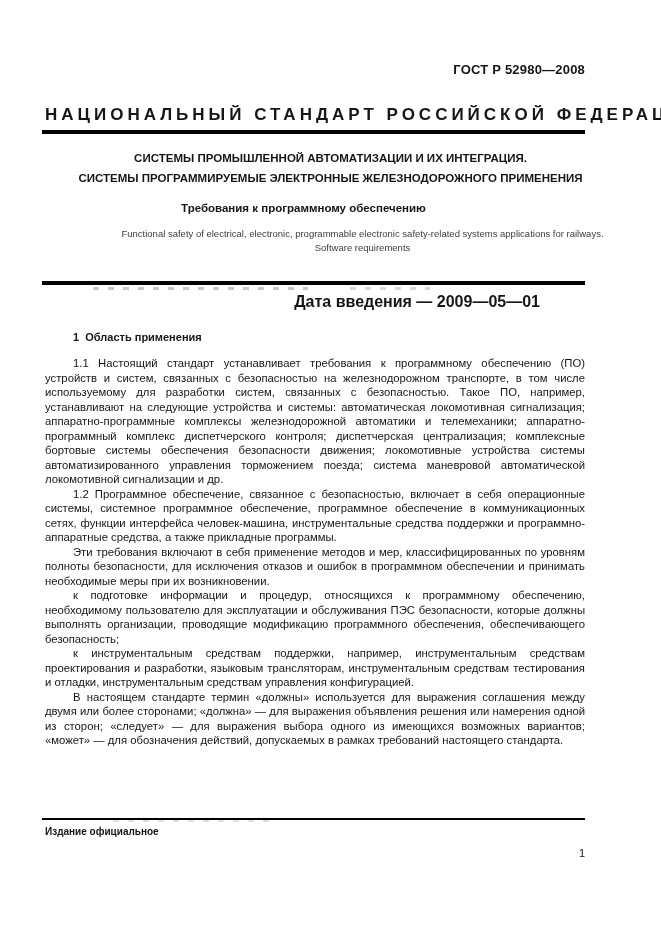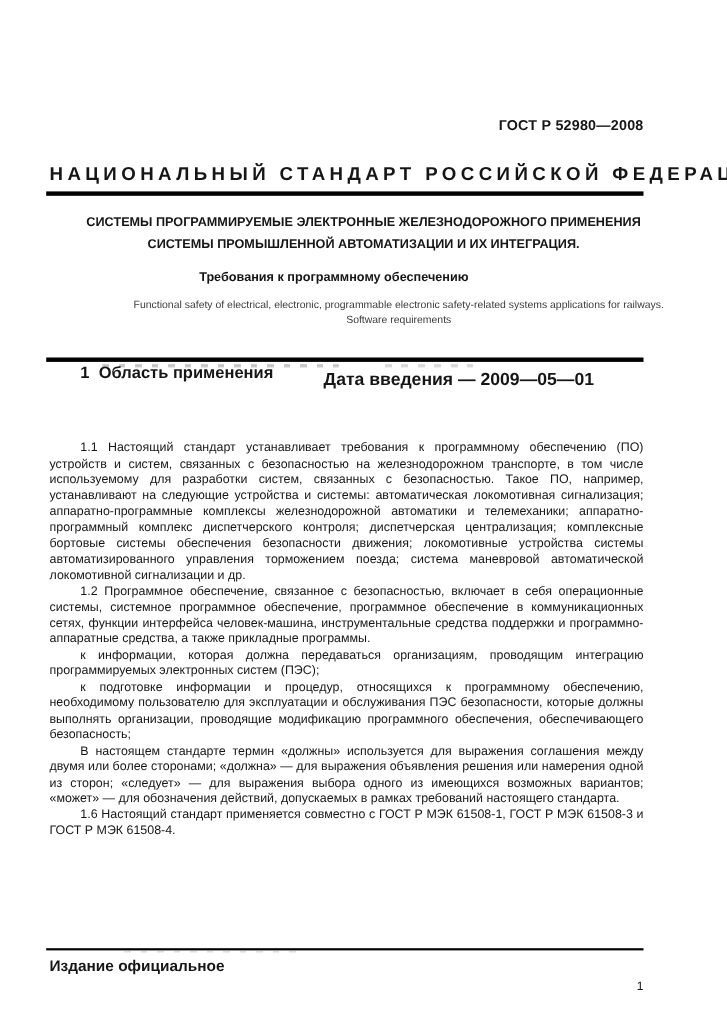--- a/index.html
+++ b/index.html
@@ -8,21 +8,21 @@
     background: #ffffff;
   }
   body {
     width: 661px;
     height: 936px;
     position: relative;
     overflow: hidden;
     font-family: "Liberation Sans", sans-serif;
     color: #161616;
   }
-  .abs { position: absolute; margin-top: 44px; }
+  .abs { position: absolute; }
 
   .doc-code {
     top: 62px; left: 45px; width: 540px;
     text-align: right;
     font-size: 13px; font-weight: 700;
     letter-spacing: 0.2px;
   }
   .fed-header {
     top: 105px; left: 45px; width: 540px;
     font-size: 17px; font-weight: 700;
@@ -70,86 +70,86 @@
 
   .date-line {
     top: 293px; left: 45px; width: 495px;
     text-align: right;
     font-size: 16px; font-weight: 700;
   }
 
   .section-heading {
     top: 331px; left: 45px; width: 540px;
     margin: 0; padding-left: 28px;
-    font-size: 15px; font-weight: 700;
+    font-size: 11px; font-weight: 700;
   }
 
   .body-text {
     top: 356px; left: 45px; width: 540px;
     font-size: 11.3px;
     line-height: 14.5px;
     text-align: justify;
   }
   .body-text p {
     margin: 0;
     text-indent: 28px;
   }
 
   .footer-rule {
     top: 818px; left: 42px; width: 543px; height: 2px;
     background: #000;
   }
   .edition-note {
     top: 826px; left: 45px;
-    font-size: 14px; font-weight: 700;
+    font-size: 10px; font-weight: 700;
   }
   .page-number {
     top: 847px; left: 560px; width: 25px;
     text-align: right;
     font-size: 11px;
   }
 </style>
 </head>
 <body>
 
 <div>
 
   <div class="abs doc-code">ГОСТ Р 52980—2008</div>
 
   <div class="abs fed-header">НАЦИОНАЛЬНЫЙ СТАНДАРТ РОССИЙСКОЙ ФЕДЕРАЦИИ</div>
 
   <div class="abs rule-thick rule1"></div>
 
   <div class="abs title-ru">
+    <div>СИСТЕМЫ ПРОМЫШЛЕННОЙ АВТОМАТИЗАЦИИ И ИХ ИНТЕГРАЦИЯ.</div>
     <div>СИСТЕМЫ ПРОГРАММИРУЕМЫЕ ЭЛЕКТРОННЫЕ ЖЕЛЕЗНОДОРОЖНОГО ПРИМЕНЕНИЯ</div>
-    <div>СИСТЕМЫ ПРОМЫШЛЕННОЙ АВТОМАТИЗАЦИИ И ИХ ИНТЕГРАЦИЯ.</div>
   </div>
 
   <div class="abs subtitle">Требования к программному обеспечению</div>
 
   <div class="abs title-en">
     <div>Functional safety of electrical, electronic, programmable electronic safety-related systems applications for railways.</div>
     <div>Software requirements</div>
   </div>
 
   <div class="abs rule-thick rule2"></div>
   <div class="abs artifact a1"></div>
   <div class="abs artifact a2"></div>
 
   <div class="abs date-line">Дата введения — 2009—05—01</div>
 
   <h2 class="abs section-heading">1&nbsp;&nbsp;Область применения</h2>
 
   <div class="abs body-text">
     <p>1.1&nbsp;Настоящий стандарт устанавливает требования к программному обеспечению (ПО) устройств и систем, связанных с безопасностью на железнодорожном транспорте, в том числе используемому для разработки систем, связанных с безопасностью. Такое ПО, например, устанавливают на следующие устройства и системы: автоматическая локомотивная сигнализация; аппаратно-программные комплексы железнодорожной автоматики и телемеханики; аппаратно-программный комплекс диспетчерского контроля; диспетчерская централизация; комплексные бортовые системы обеспечения безопасности движения; локомотивные устройства системы автоматизированного управления торможением поезда; система маневровой автоматической локомотивной сигнализации и др.</p>
     <p>1.2&nbsp;Программное обеспечение, связанное с безопасностью, включает в себя операционные системы, системное программное обеспечение, программное обеспечение в коммуникационных сетях, функции интерфейса человек-машина, инструментальные средства поддержки и программно-аппаратные средства, а также прикладные программы.</p>
-    <p>к информации, которая должна передаваться организациям, проводящим интеграцию программируемых электронных систем (ПЭС);</p>
+    <p>Эти требования включают в себя применение методов и мер, классифицированных по уровням полноты безопасности, для исключения отказов и ошибок в программном обеспечении и принимать необходимые меры при их возникновении.</p>
     <p>к подготовке информации и процедур, относящихся к программному обеспечению, необходимому пользователю для эксплуатации и обслуживания ПЭС безопасности, которые должны выполнять организации, проводящие модификацию программного обеспечения, обеспечивающего безопасность;</p>
+    <p>к инструментальным средствам поддержки, например, инструментальным средствам проектирования и разработки, языковым трансляторам, инструментальным средствам тестирования и отладки, инструментальным средствам управления конфигурацией.</p>
     <p>В настоящем стандарте термин «должны» используется для выражения соглашения между двумя или более сторонами; «должна» — для выражения объявления решения или намерения одной из сторон; «следует» — для выражения выбора одного из имеющихся возможных вариантов; «может» — для обозначения действий, допускаемых в рамках требований настоящего стандарта.</p>
-    <p>1.6&nbsp;Настоящий стандарт применяется совместно с ГОСТ Р МЭК 61508-1, ГОСТ Р МЭК 61508-3 и ГОСТ Р МЭК 61508-4.</p>
   </div>
 
   <div class="abs footer-rule"></div>
   <div class="abs artifact a3"></div>
 
   <div class="abs edition-note">Издание официальное</div>
 
   <div class="abs page-number">1</div>
 
 </div>

